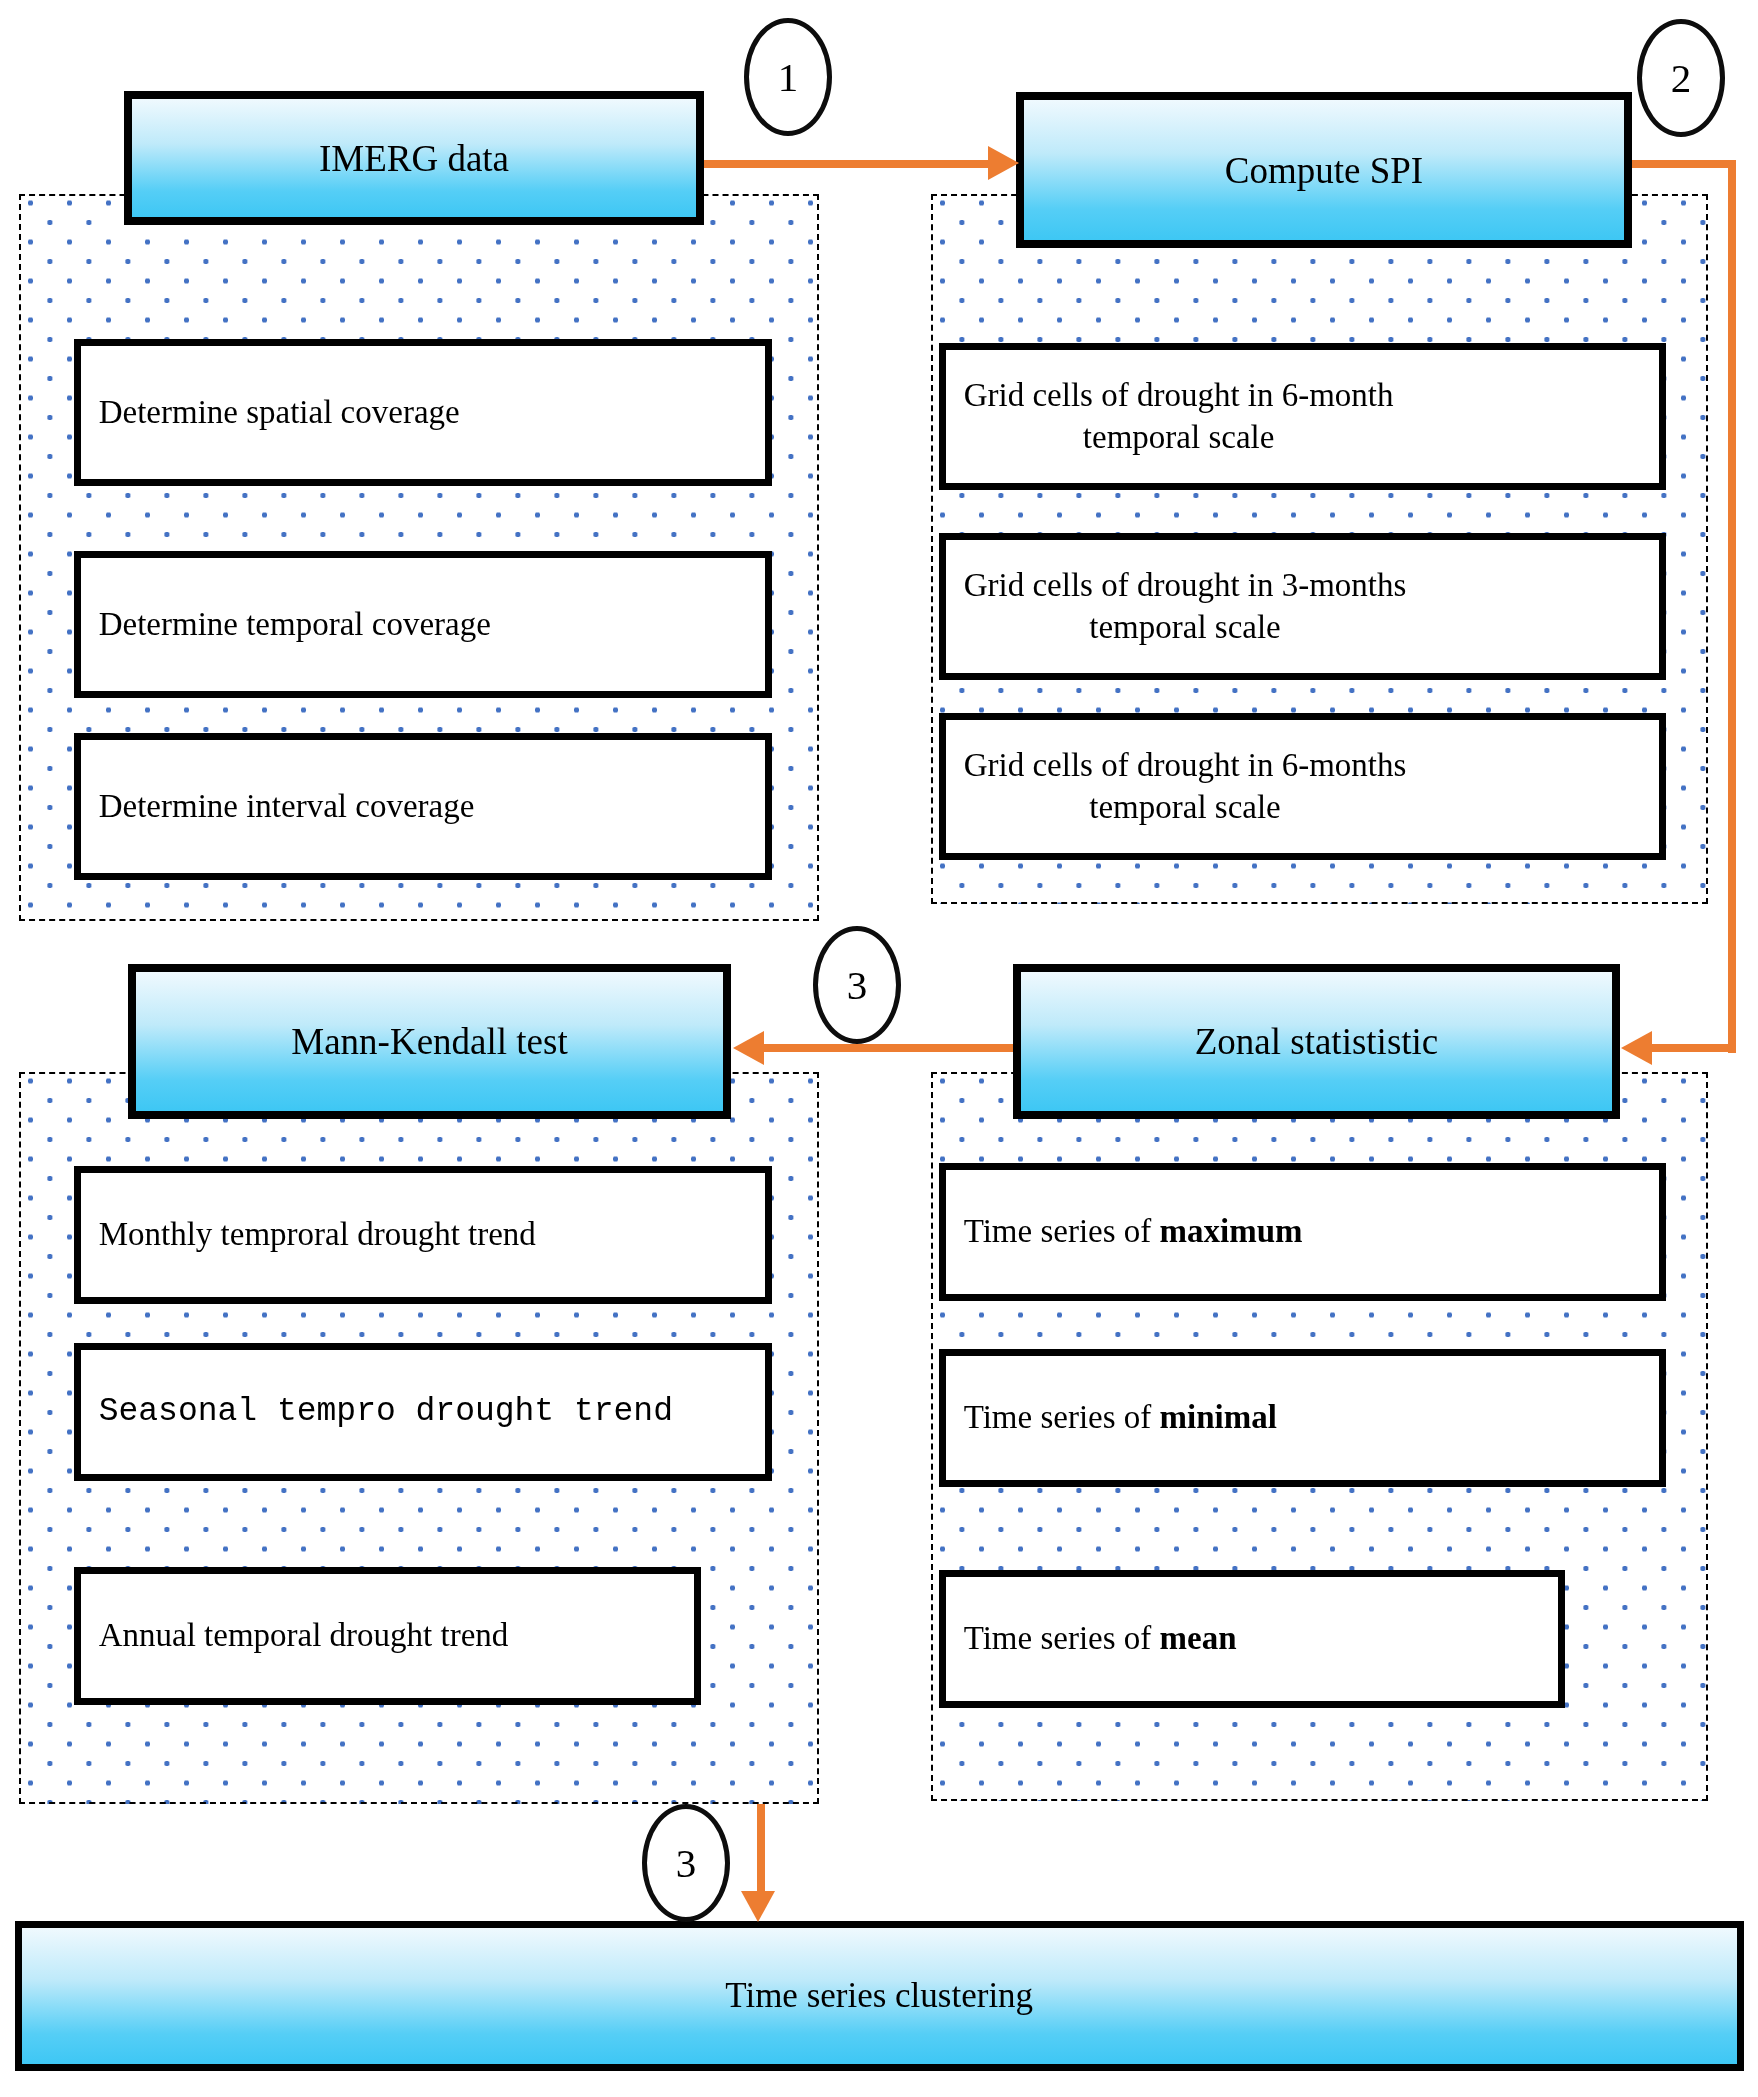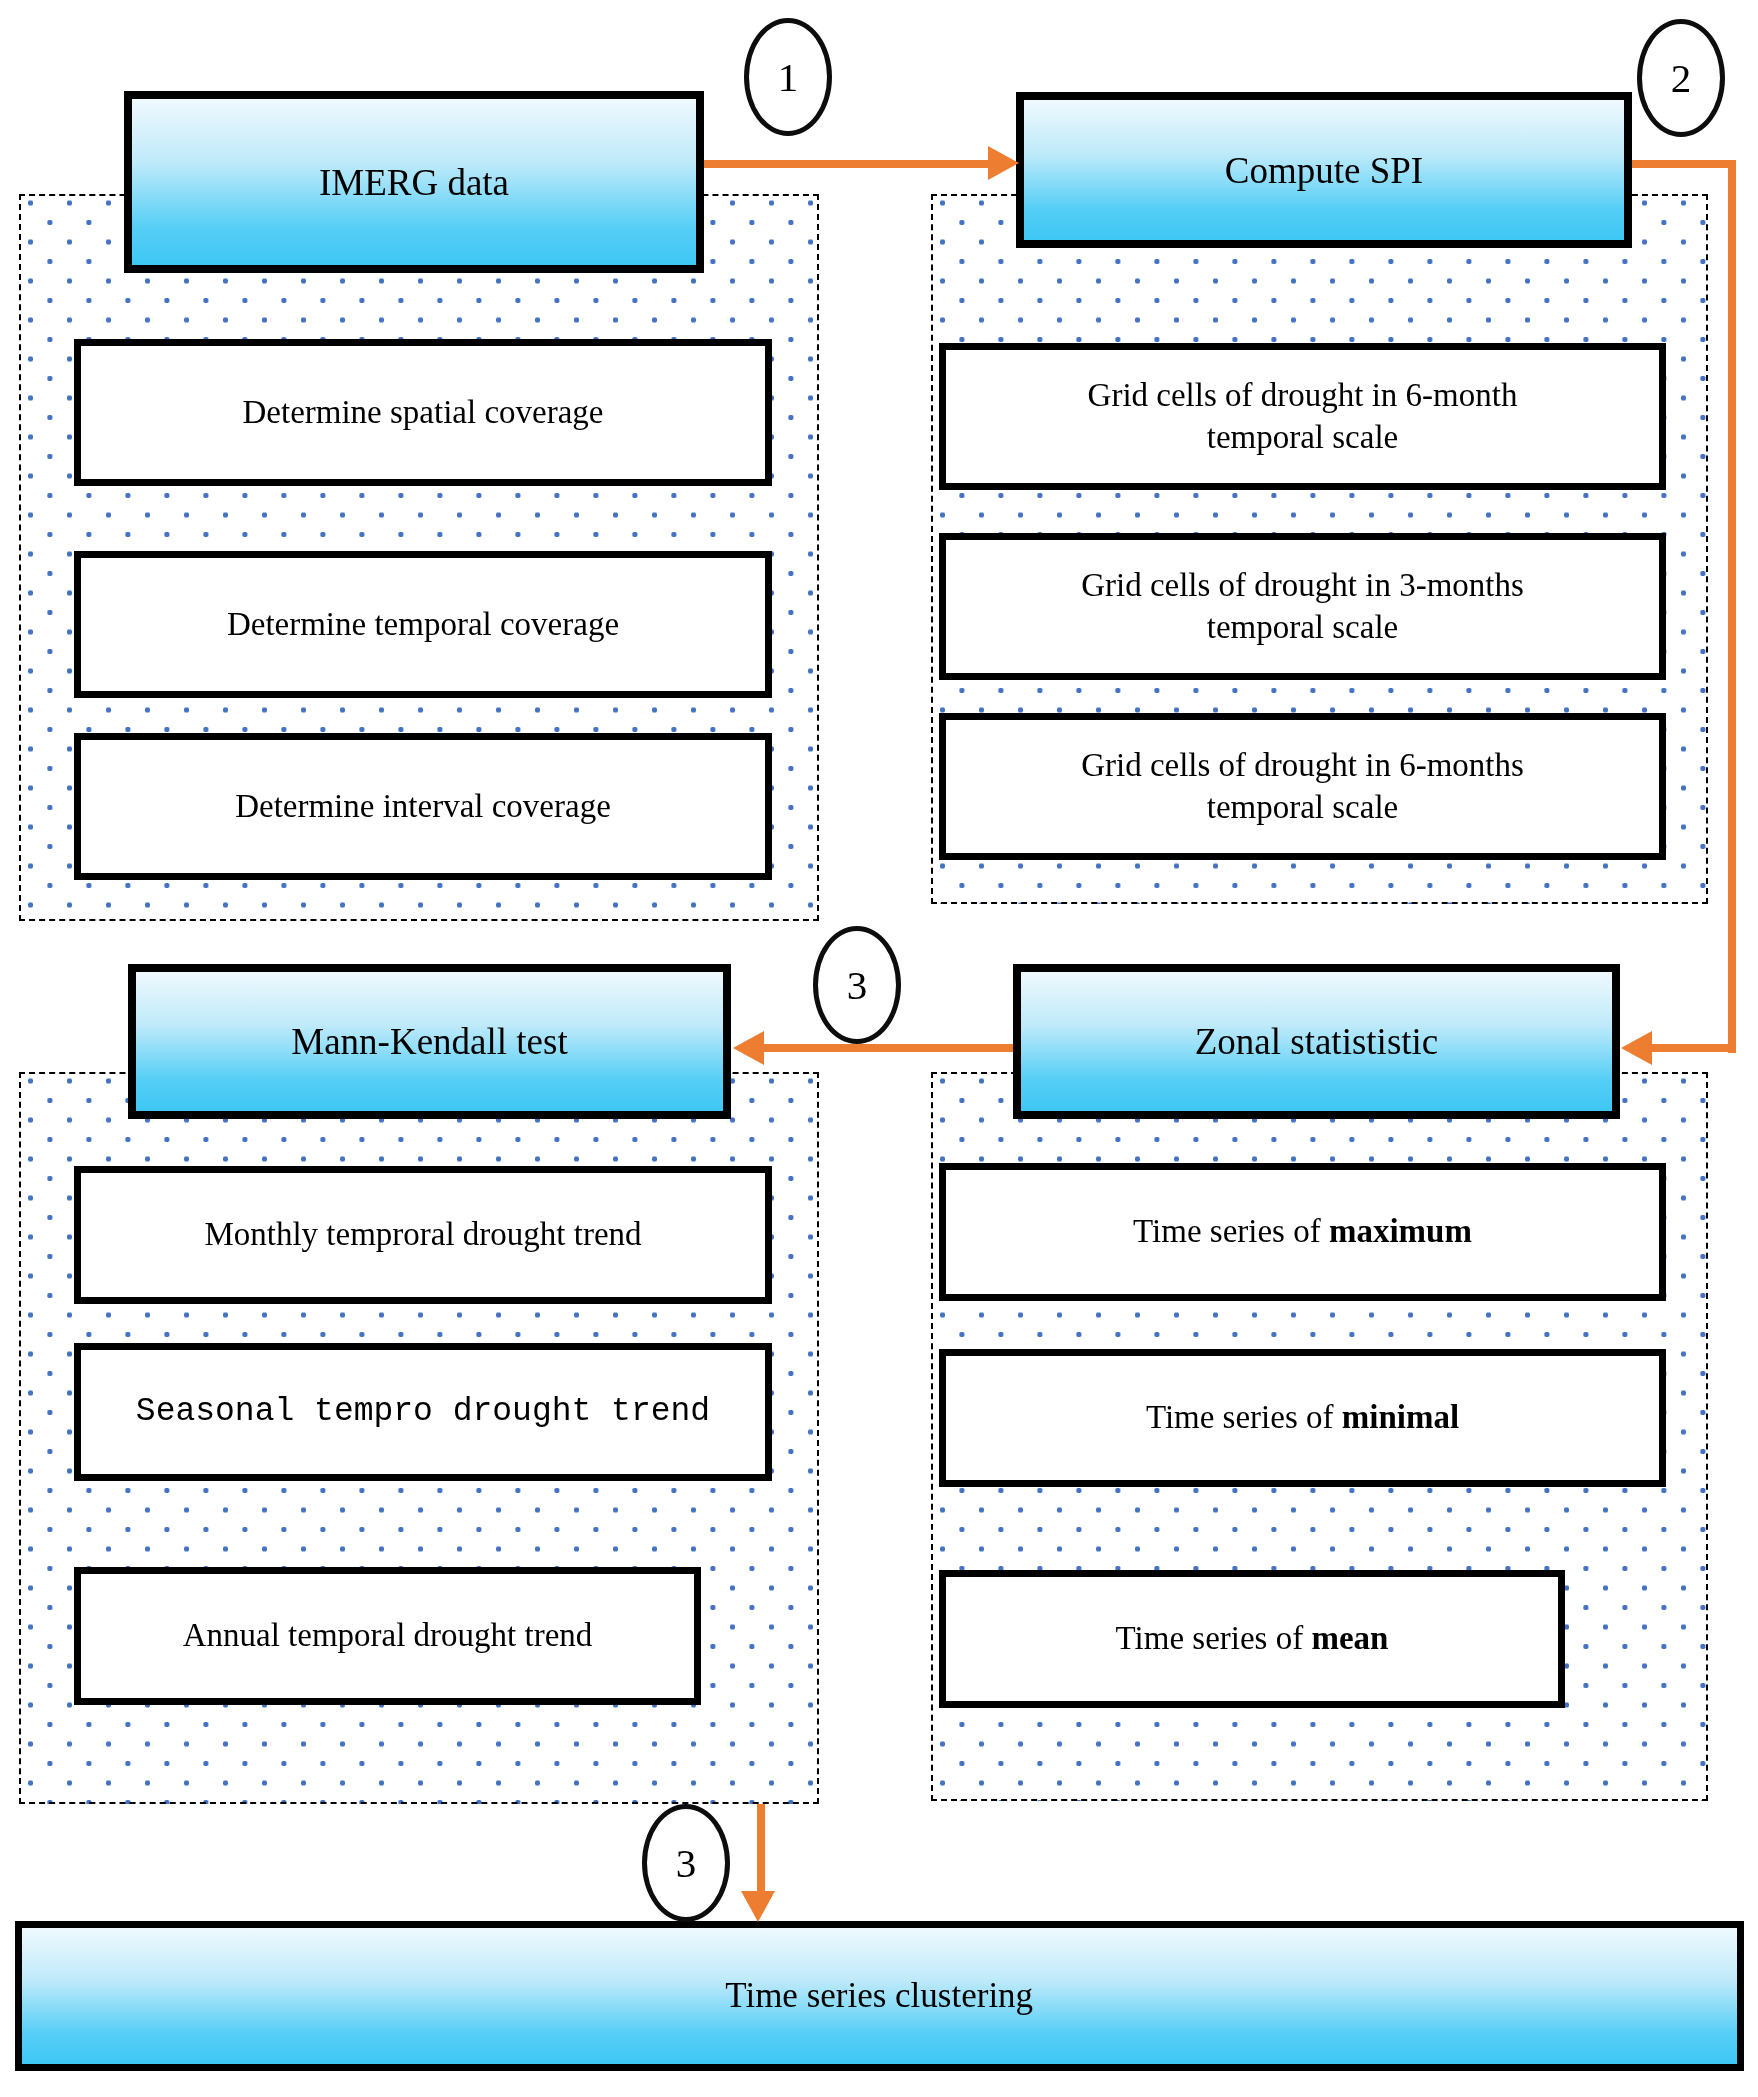--- a/index.html
+++ b/index.html
@@ -21,21 +21,21 @@
   
   .node{
     position:absolute;box-sizing:border-box;border:8.2px solid #000;
     background:linear-gradient(to bottom,#eff9fe 0%,#bfeafa 38%,#55cef6 78%,#3ec7f4 100%);
     display:flex;align-items:center;justify-content:center;
     font-size:37px;z-index:3;text-align:center;
   }
   
   .box{
     position:absolute;box-sizing:border-box;border:7px solid #000;background:#ffffff;
-    display:flex;align-items:center;justify-content:center;
+    display:flex;align-items:center;
     font-size:33px;text-align:center;z-index:2;padding:0 17.7px;
   }
   .box .lbl{white-space:pre-line;line-height:1.25;}
   
   .badge{
     position:absolute;box-sizing:border-box;width:88px;height:118px;
     border:5.3px solid #0d0d0d;border-radius:50%;background:#ffffff;
     display:flex;align-items:center;justify-content:center;
     font-size:41px;z-index:5;
   }
@@ -51,21 +51,21 @@
 </head>
 <body>
 
 <div class="canvas">
 
   <div class="panel" style="left:19px;top:194px;width:800px;height:727px;"></div>
   <div class="panel" style="left:931px;top:194px;width:777px;height:710px;"></div>
   <div class="panel" style="left:19px;top:1072px;width:800px;height:732px;"></div>
   <div class="panel" style="left:931px;top:1072px;width:777px;height:729px;"></div>
 
-  <div class="node" style="left:124px;top:91px;width:580px;height:182px;">
+  <div class="node" style="left:124px;top:91px;width:580px;height:134px;">
     <span>IMERG data</span>
   </div>
   <div class="node" style="left:1016px;top:92px;width:616px;height:156px;">
     <span>Compute SPI</span>
   </div>
   <div class="node" style="left:128px;top:964px;width:603px;height:155px;text-align:center;">
     <span>Mann-Kendall test</span>
   </div>
   <div class="node" style="left:1013px;top:964px;width:607px;height:155px;text-align:right;">
     <span>Zonal statististic</span>

